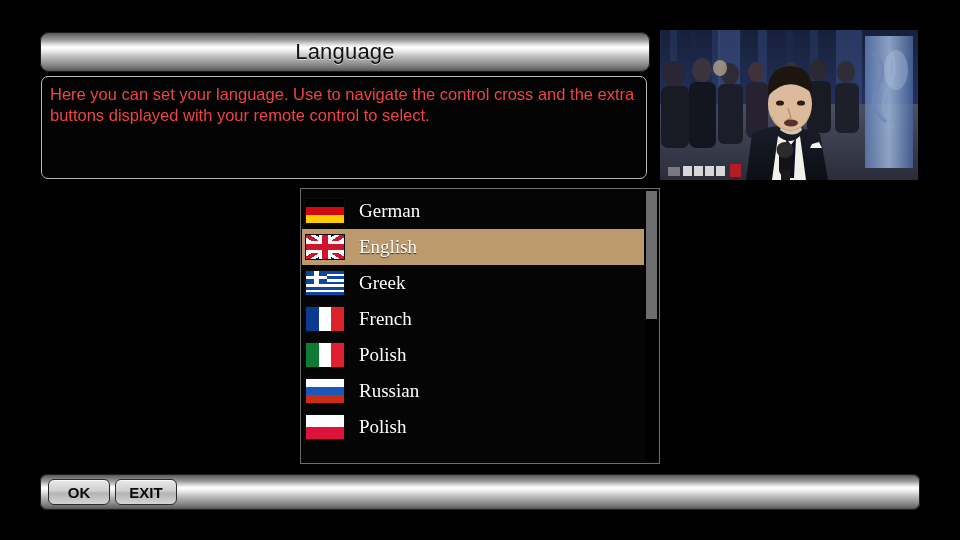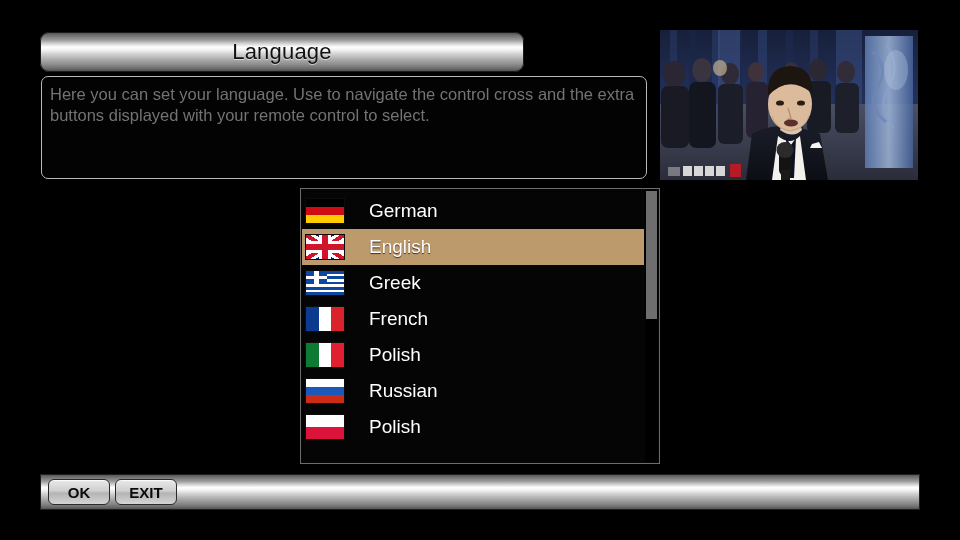--- a/index.html
+++ b/index.html
@@ -17,40 +17,40 @@
       #f2f2f2 45%,
       #cfcfcf 56%,
       #a8a8a8 70%,
       #8a8a8a 82%,
       #6a6a6a 92%,
       #474747 100%);
   }
 
   
   #title-bar{
-    position:absolute;left:40px;top:32px;width:484px;height:40px;
+    position:absolute;left:40px;top:32px;width:610px;height:40px;
     border-radius:9px;
     box-shadow:inset 0 0 0 1px #1a1a1a;
     display:flex;align-items:center;justify-content:center;
   }
   #title-text{
     font-size:22px;color:#111;letter-spacing:.2px;
     text-shadow:0 1px 0 rgba(255,255,255,.55);
     font-family:"Liberation Sans",sans-serif;
   }
 
   
   #desc-panel{
     position:absolute;left:41px;top:76px;width:606px;height:103px;
     background:#030303;border:1px solid #b9b9b9;border-radius:7px;
     box-sizing:border-box;
   }
   #desc-text{
     position:absolute;left:8px;top:7px;right:8px;
-    color:#737373;font-size:16.5px;line-height:21px;
+    color:#ef4444;font-size:16.5px;line-height:21px;
     font-family:"Liberation Sans",sans-serif;
   }
 
   
   #video-preview{
     position:absolute;left:660px;top:30px;width:258px;height:150px;
     overflow:hidden;background:#0a0d18;
   }
   #video-canvas{position:absolute;inset:0;}
 
@@ -63,22 +63,22 @@
   .list-item{
     height:36px;display:flex;align-items:center;box-sizing:border-box;
     padding-left:3px;
   }
   .list-item.selected{background:#bd9a6b;text-align:right;}
   .flag{
     width:40px;height:26px;flex:0 0 auto;position:relative;overflow:hidden;
     border:1px solid #0c0c0c;box-sizing:border-box;
   }
   .lang-label{
-    margin-left:24px;color:#fff;font-size:19px;
-    font-family:Liberation Sans, sans-serif;
+    margin-left:14px;color:#fff;font-size:19px;
+    font-family:Liberation Serif, serif;
     text-shadow:0 1px 1px rgba(0,0,0,.7);
   }
 
   
   .f-de{background:linear-gradient(to bottom,#000 0 33.3%,#d00b14 33.3% 66.6%,#ffcc00 66.6% 100%);}
   .f-fr{background:linear-gradient(to right,#0b3a8f 0 33.3%,#fff 33.3% 66.6%,#d8232a 66.6% 100%);}
   .f-it{background:linear-gradient(to right,#0f7a34 0 33.3%,#fff 33.3% 66.6%,#e02030 66.6% 100%);}
   .f-pl{background:linear-gradient(to bottom,#fff 0 50%,#dc143c 50% 100%);}
   .f-ru{background:linear-gradient(to bottom,#fff 0 33.3%,#1b58b8 33.3% 66.6%,#cc2b16 66.6% 100%);}
   .f-gr{background:
@@ -124,21 +124,21 @@
     position:absolute;right:1px;top:1px;width:13px;bottom:1px;background:#000;
   }
   #list-scroll-thumb{
     position:absolute;left:1px;top:1px;width:11px;height:47%;
     background:#6e6e6e;
   }
 
   
   #bottom-bar{
     position:absolute;left:40px;top:474px;width:880px;height:36px;
-    border-radius:1px;box-shadow:inset 0 0 0 1px #1f1f1f;
+    border-radius:7px;box-shadow:inset 0 0 0 1px #1f1f1f;
     display:flex;align-items:center;
   }
   .softkey{
     margin-left:8px;height:24px;min-width:42px;padding:0 9px;
     border:1px solid #2b2b2b;border-radius:6px;
     background:linear-gradient(to bottom,#e9e9e9 0%,#cfcfcf 45%,#b4b4b4 55%,#d5d5d5 100%);
     display:flex;align-items:center;justify-content:center;
     font-size:15px;font-weight:bold;color:#0a0a0a;
     font-family:"Liberation Sans",sans-serif;
     box-shadow:inset 0 1px 0 rgba(255,255,255,.8);

